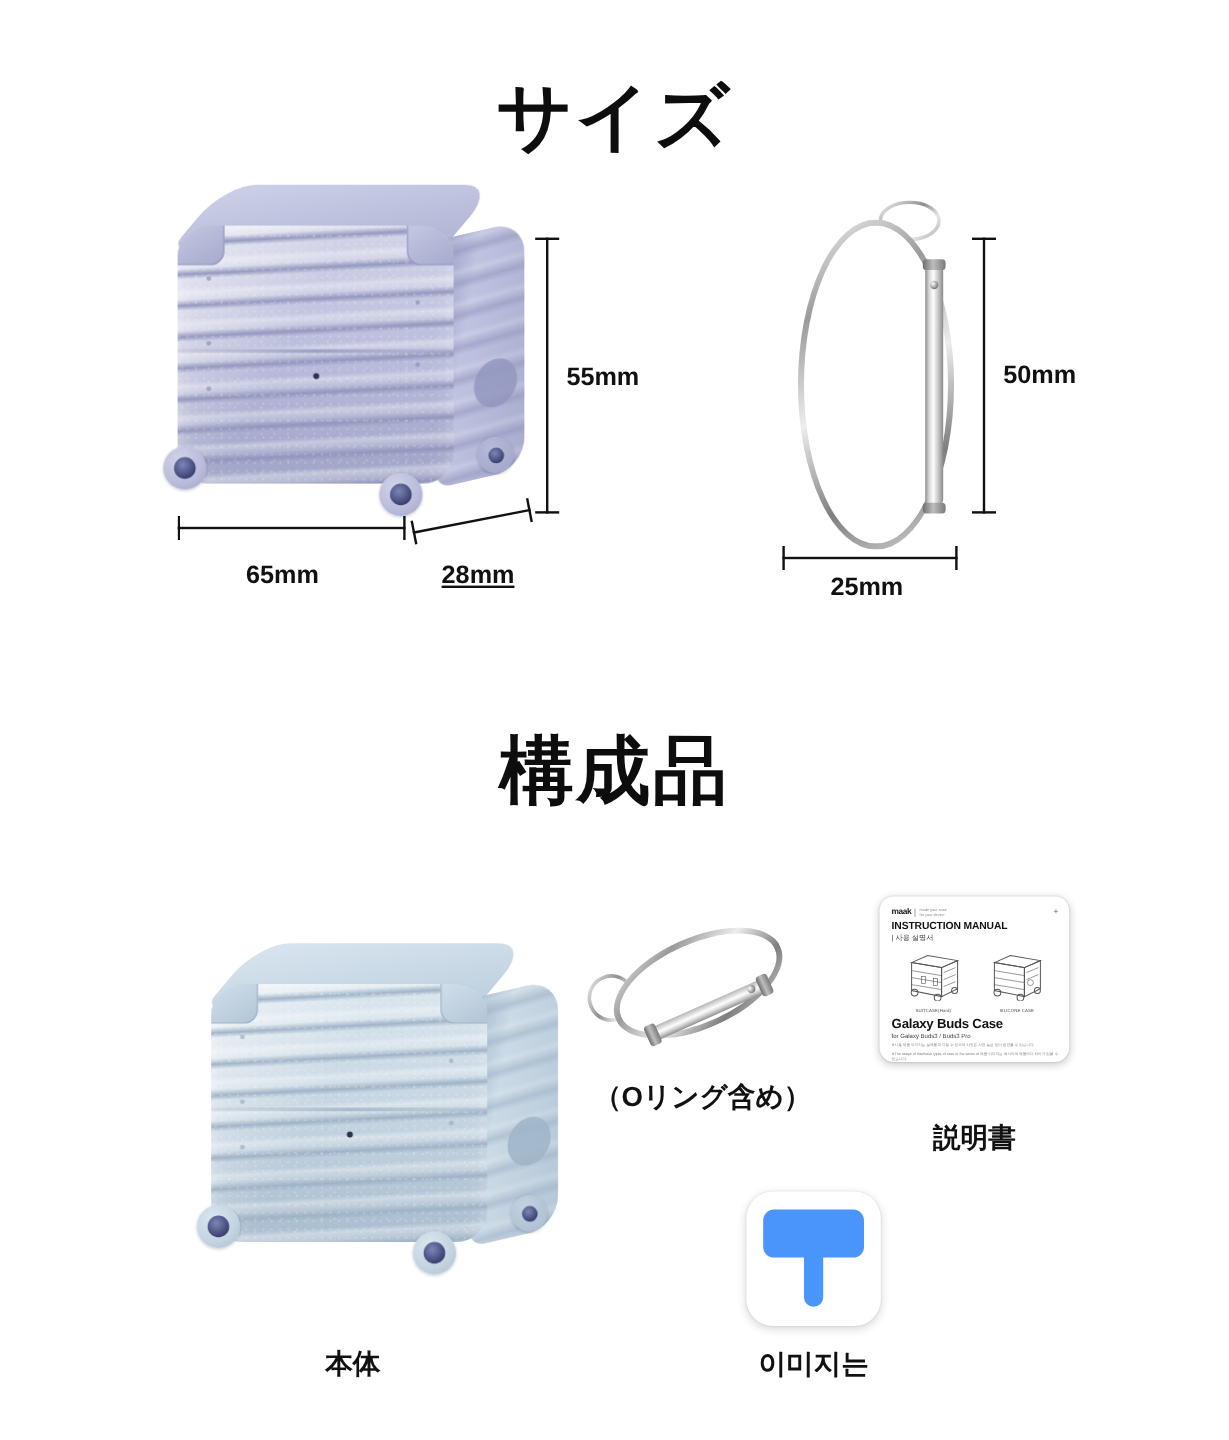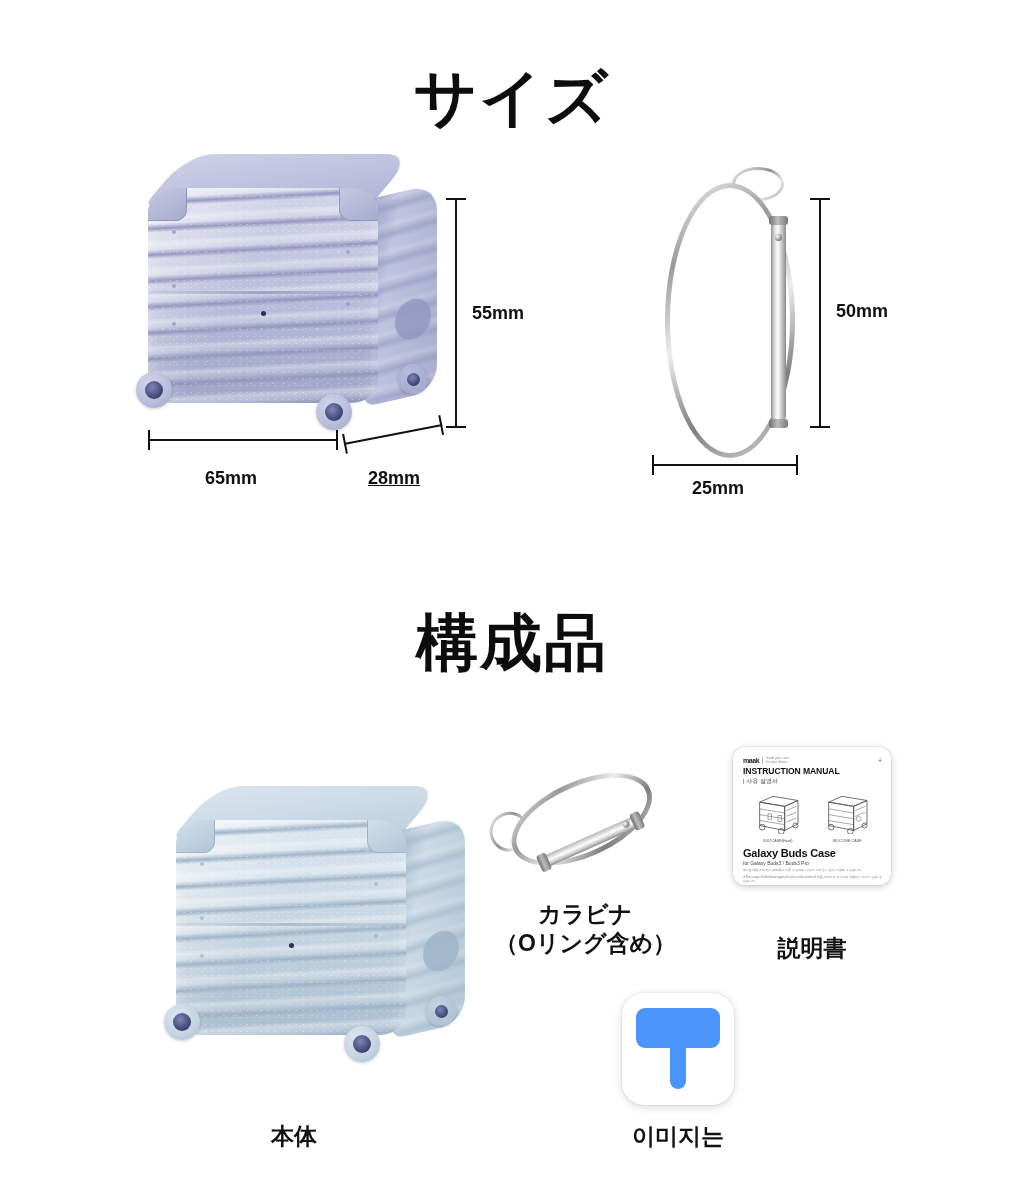--- a/index.html
+++ b/index.html
@@ -160,21 +160,21 @@
     background: #111;
   }
   .dim-line-h::before, .dim-line-h::after {
     content:""; position:absolute; top:-9px;
     width: 2px; height: 20px; background:#111;
   }
   .dim-line-h::before { left: 0; }
   .dim-line-h::after  { right: 0; }
   .dim-label {
     position: absolute;
-    font-size: 18px;
+    font-size: 21px;
     font-weight: 700;
     color: #111;
     white-space: nowrap;
   }
 
   
   .carabiner-wrap { position: absolute; }
   .cb-ring {
     position: absolute;
     border-radius: 50%;
@@ -375,21 +375,20 @@
     <div class="cb-oring" style="left:-2px; top:6px; width:40px; height:40px;"></div>
     <div class="cb-ring" style="left:14px; top:6px; width:150px; height:76px;"></div>
     <div class="cb-gate" style="left:36px; top:62px; width:104px; height:12px;
                 background: linear-gradient(0deg, #8f8f8f 0%, #d7d7d7 30%, #fdfdfd 52%, #b6b6b6 100%);"></div>
     <div class="cb-gate-cap" style="left:32px; top:59px; width:10px; height:18px;"></div>
     <div class="cb-gate-cap" style="left:134px; top:59px; width:10px; height:18px;"></div>
     <div class="cb-screw" style="left:124px; top:63px;"></div>
   </div>
 
   <div class="part-label" style="left:495px; top:160px; width:180px;">
-    <div>カラビナ</div>
     <div>（Oリング含め）</div>
   </div>
 
   <div class="manual-card" style="left:733px; top:7px;">
     <div class="mc-logo-row">
       <div class="mc-logo">
         <div class="mc-brand">maak</div>
         <div class="mc-bar"></div>
         <div>
           <div class="mc-subbrand">made your case</div>

